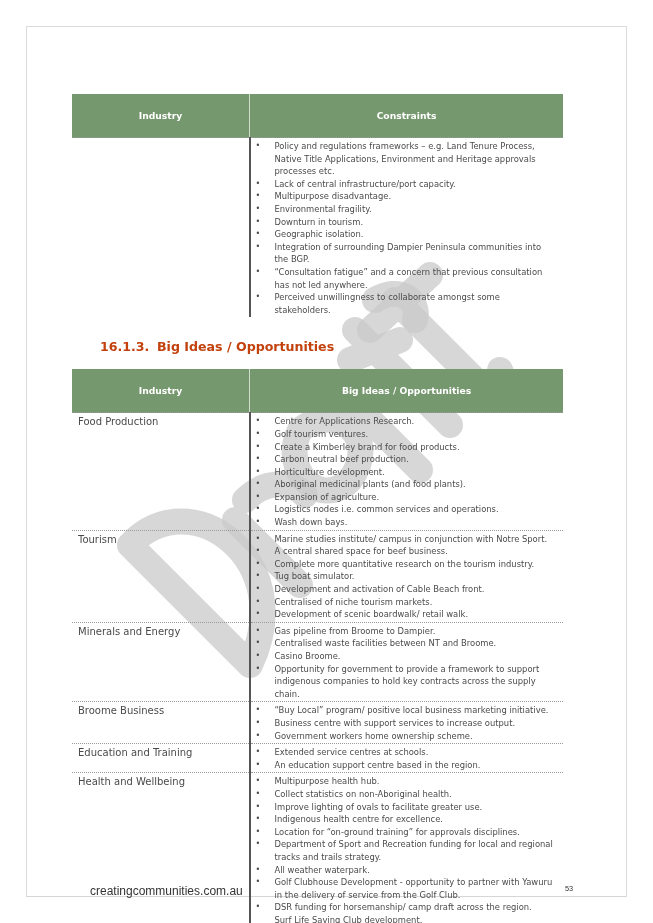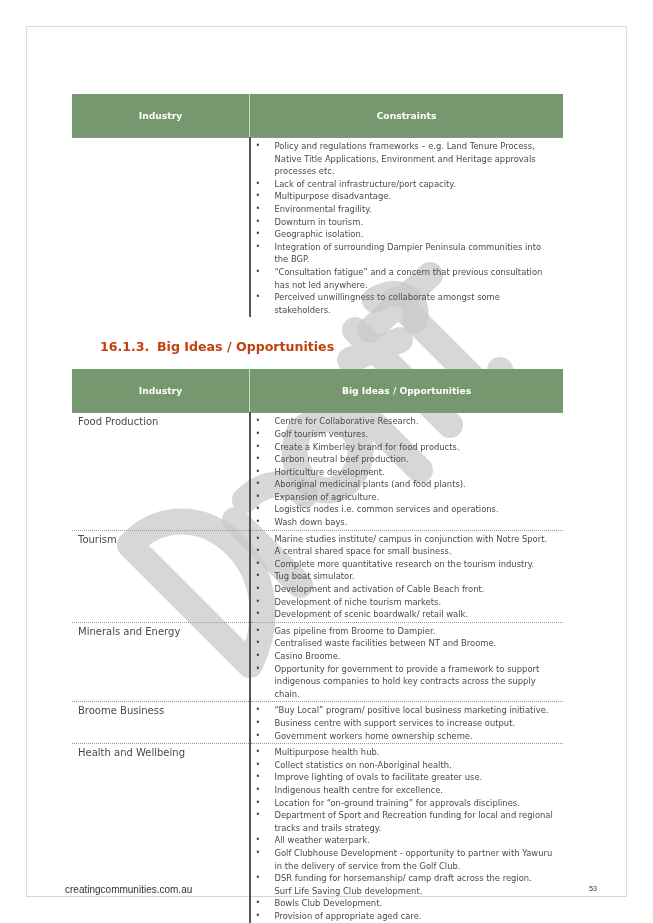--- a/index.html
+++ b/index.html
@@ -16,22 +16,22 @@
   table.dt td.ind { width:163px; padding:3px 0 0 6px; box-sizing:border-box; font-size:10px; }
   table.dt td.items { border-left:2px solid #555; padding:2px 0 1px 0; }
   table.dt tr.row td { border-bottom:1px dotted #9a9a9a; }
   table.dt tr.row.last td { border-bottom:none; }
   ul.bl { list-style:none; margin:0; padding:0; }
   ul.bl li { position:relative; padding-left:24px; padding-right:6px; }
   ul.bl li .bul { position:absolute; left:5px; top:0; font-size:8px; }
   .heading { font-family:"DejaVu Sans", sans-serif; font-weight:bold; font-size:12.6px; color:#c2410c;
              margin:22px 0 15px 28px; }
   .heading .num { display:inline-block; width:57px; }
-  .footer-left { position:absolute; left:65px; top:884px; font-size:10px; color:#333; }
-  .footer-right { position:absolute; left:565px; top:884px; font-size:7.3px; color:#333;margin-left:24px; }
+  .footer-left { position:absolute; left:90px; top:884px; font-size:12px; color:#333; }
+  .footer-right { position:absolute; left:565px; top:884px; font-size:7.3px; color:#333; }
   .watermark { position:absolute; left:0; top:0; width:653px; height:923px; pointer-events:none; }
 </style>
 </head>
 <body>
 
 <div class="page-frame"></div>
 
 <svg class="watermark" viewBox="0 0 653 923">
   <g fill="none" stroke="#c9c9c9" stroke-opacity="0.75" stroke-width="26" stroke-linecap="round" stroke-linejoin="round">
 
@@ -85,42 +85,42 @@
       <tr>
         <th class="c1">Industry</th>
         <th>Big Ideas / Opportunities</th>
       </tr>
     </thead>
     <tbody id="opportunities-body">
         <tr class="row">
           <td class="ind">Food Production</td>
           <td class="items">
             <ul class="bl">
-              <li><span class="bul">•</span><span>Centre for Collaborative Research.</span></li>
+              <li><span class="bul">•</span><span>Centre for Applications Research.</span></li>
               <li><span class="bul">•</span><span>Golf tourism ventures.</span></li>
               <li><span class="bul">•</span><span>Create a Kimberley brand for food products.</span></li>
               <li><span class="bul">•</span><span>Carbon neutral beef production.</span></li>
               <li><span class="bul">•</span><span>Horticulture development.</span></li>
               <li><span class="bul">•</span><span>Aboriginal medicinal plants (and food plants).</span></li>
               <li><span class="bul">•</span><span>Expansion of agriculture.</span></li>
               <li><span class="bul">•</span><span>Logistics nodes i.e. common services and operations.</span></li>
               <li><span class="bul">•</span><span>Wash down bays.</span></li>
             </ul>
           </td>
         </tr>
         <tr class="row">
           <td class="ind">Tourism</td>
           <td class="items">
             <ul class="bl">
               <li><span class="bul">•</span><span>Marine studies institute/ campus in conjunction with Notre Sport.</span></li>
-              <li><span class="bul">•</span><span>A central shared space for small business.</span></li>
+              <li><span class="bul">•</span><span>A central shared space for beef business.</span></li>
               <li><span class="bul">•</span><span>Complete more quantitative research on the tourism industry.</span></li>
               <li><span class="bul">•</span><span>Tug boat simulator.</span></li>
               <li><span class="bul">•</span><span>Development and activation of Cable Beach front.</span></li>
-              <li><span class="bul">•</span><span>Development of niche tourism markets.</span></li>
+              <li><span class="bul">•</span><span>Centralised of niche tourism markets.</span></li>
               <li><span class="bul">•</span><span>Development of scenic boardwalk/ retail walk.</span></li>
             </ul>
           </td>
         </tr>
         <tr class="row">
           <td class="ind">Minerals and Energy</td>
           <td class="items">
             <ul class="bl">
               <li><span class="bul">•</span><span>Gas pipeline from Broome to Dampier.</span></li>
               <li><span class="bul">•</span><span>Centralised waste facilities between NT and Broome.</span></li>
@@ -129,20 +129,29 @@
             </ul>
           </td>
         </tr>
         <tr class="row">
           <td class="ind">Broome Business</td>
           <td class="items">
             <ul class="bl">
               <li><span class="bul">•</span><span>“Buy Local” program/ positive local business marketing initiative.</span></li>
               <li><span class="bul">•</span><span>Business centre with support services to increase output.</span></li>
               <li><span class="bul">•</span><span>Government workers home ownership scheme.</span></li>
+            </ul>
+          </td>
+        </tr>
+        <tr class="row">
+          <td class="ind">Education and Training</td>
+          <td class="items">
+            <ul class="bl">
+              <li><span class="bul">•</span><span>Extended service centres at schools.</span></li>
+              <li><span class="bul">•</span><span>An education support centre based in the region.</span></li>
             </ul>
           </td>
         </tr>
         <tr class="row last">
           <td class="ind">Health and Wellbeing</td>
           <td class="items">
             <ul class="bl">
               <li><span class="bul">•</span><span>Multipurpose health hub.</span></li>
               <li><span class="bul">•</span><span>Collect statistics on non-Aboriginal health.</span></li>
               <li><span class="bul">•</span><span>Improve lighting of ovals to facilitate greater use.</span></li>

